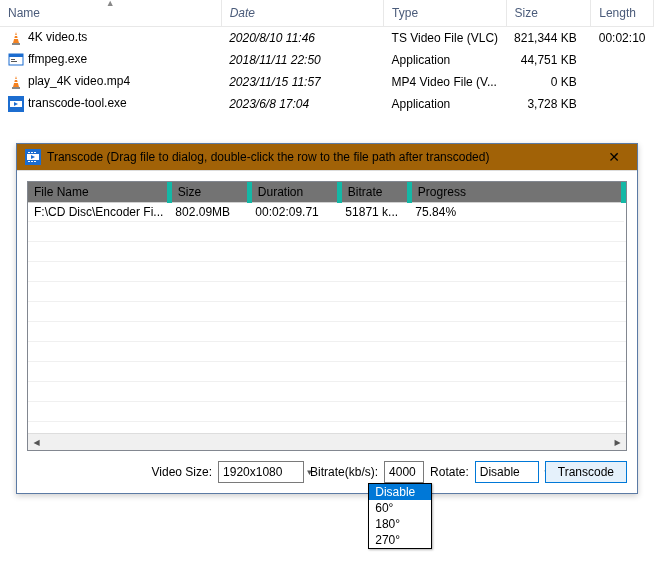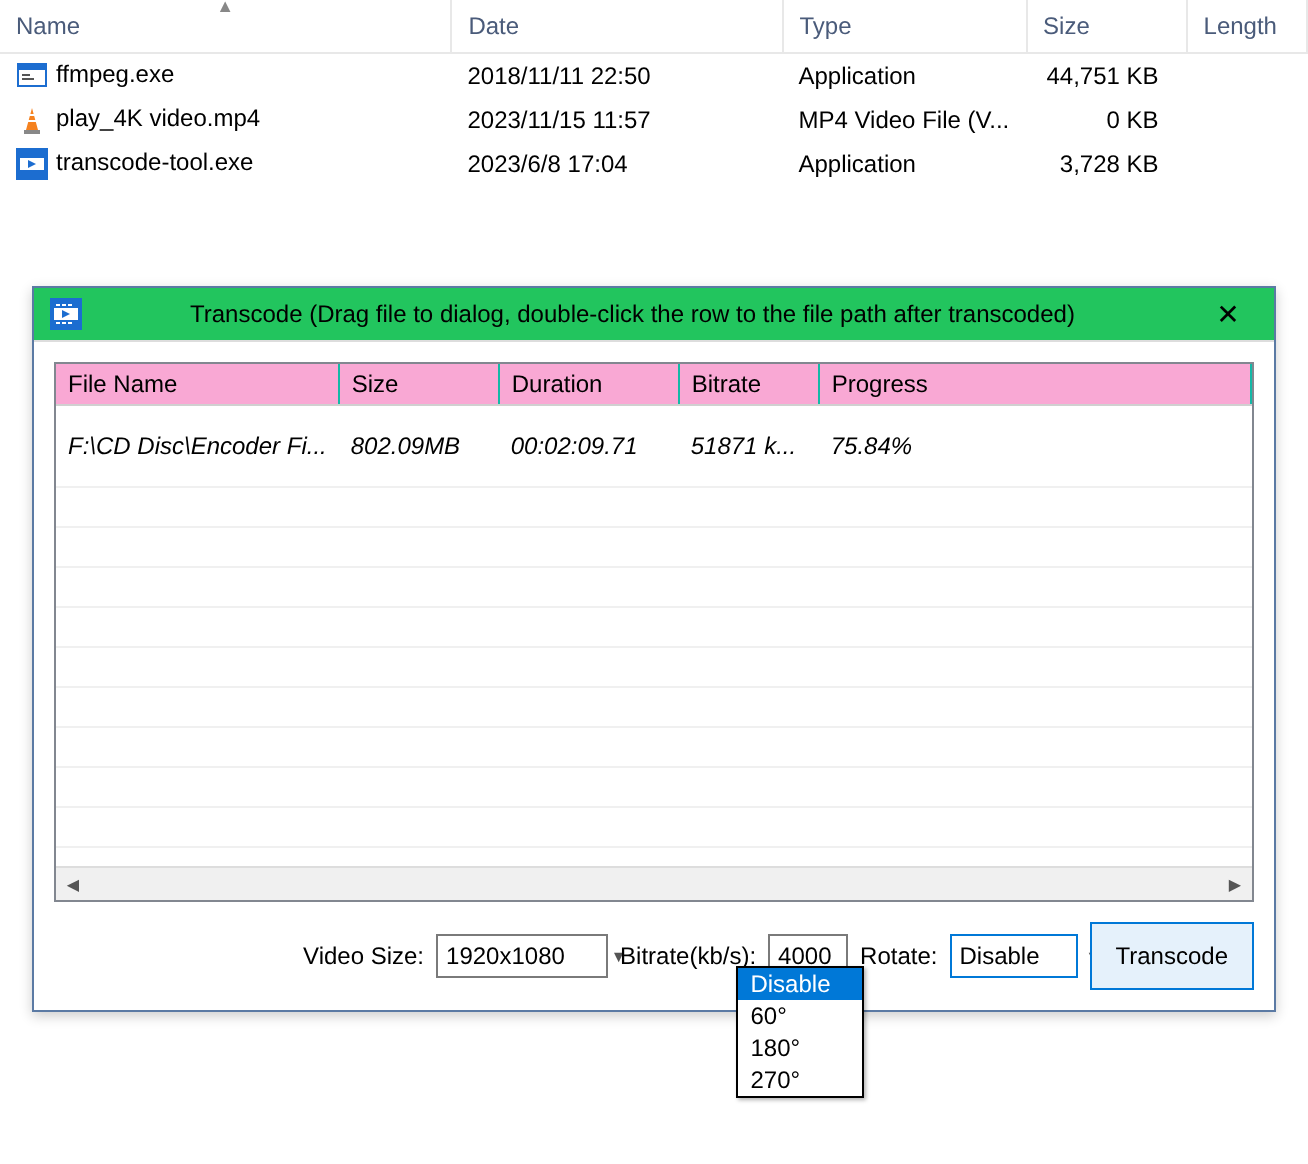--- a/index.html
+++ b/index.html
@@ -36,21 +36,21 @@
   transform: translateX(-50%);
   font-size: 9px;
   color: #888;
 }
 .filelist td {
   padding: 3px 8px;
   font-size: 12px;
   white-space: nowrap;
 }
 .filelist .col-name { width: 225px; }
-.filelist .col-date { width: 165px; }
+.filelist .col-date { width: 165px; font-style: italic; }
 .filelist .col-type { width: 120px; }
 .filelist .col-size { width: 80px; text-align: right; }
 .filelist .col-length { width: 60px; }
 .filelist td.col-size { text-align: right; padding-right: 14px;}
 .file-icon {
   display: inline-block;
   width: 16px;
   height: 16px;
   vertical-align: middle;
   margin-right: 4px;
@@ -63,23 +63,22 @@
   top: 143px;
   width: 622px;
   border: 1px solid #5b7aa4;
   background: #fff;
   box-shadow: 0 2px 6px rgba(0,0,0,0.2);
 }
 .titlebar {
   display: flex;
   align-items: center;
   padding: 5px 8px;
-  background: #22c55e;
+  background: #a16207;
   border-bottom: 1px solid #ddd;
-  gap: 48px;
 }
 .titlebar .ticon { width: 16px; height: 16px; margin-right: 6px; flex-shrink:0; }
 .titlebar .ttext { flex: 1; font-size: 12px; }
 .titlebar .close {
   width: 30px;
   text-align: center;
   font-size: 14px;
   cursor: pointer;
 }
 .dialog-body { padding: 10px; }
@@ -89,30 +88,29 @@
   overflow: hidden;
   position: relative;
   display: flex;
   flex-direction: column;
 }
 .listview table { width: 100%; border-collapse: collapse; }
 .listview th {
   text-align: left;
   font-weight: normal;
   padding: 3px 6px;
-  border-right: 1px solid #14b8a6;
+  border-right: 5px solid #14b8a6;
   border-bottom: 1px solid #d0d0d0;
-  background: #f9a8d4;
+  background: #737373;
   font-size: 12px;
 }
 .listview td {
-  padding: 13px 6px;
+  padding: 2px 6px;
   font-size: 12px;
   white-space: nowrap;
-  font-style: italic;
 }
 .listview tr.datarow td { border-bottom: 1px solid #f0f0f0; }
 .listview-fill { flex:1; background: repeating-linear-gradient(to bottom, #fff 0, #fff 19px, #f0f0f0 19px, #f0f0f0 20px); }
 .hscroll {
   height: 17px;
   background: #f0f0f0;
   border-top: 1px solid #ddd;
   display: flex;
   align-items: center;
 }
@@ -155,21 +153,21 @@
   padding: 0 3px;
 }
 .combo.open {
   border-color: #0078d7;
 }
 .textin { width: 40px; }
 .btn-transcode {
   border: 1px solid #0078d7;
   background: #e5f1fb;
   padding: 2px 12px;
-  height: 34px;
+  height: 22px;
   font-size: 12px;
   cursor: pointer;
 }
 
 
 .dropdown {
   position: absolute;
   border: 1px solid #000;
   background: #fff;
   box-shadow: 1px 1px 2px rgba(0,0,0,0.3);
@@ -189,20 +187,32 @@
         <span>Name</span>
         <span class="sort-arrow">▲</span>
       </th>
       <th class="col-date"><span>Date</span></th>
       <th class="col-type"><span>Type</span></th>
       <th class="col-size" style="text-align:left"><span>Size</span></th>
       <th class="col-length"><span>Length</span></th>
     </tr>
   </thead>
   <tbody id="explorer-body">
+      <tr>
+        <td class="col-name"><span class="file-icon"><svg viewBox="0 0 16 16">
+              <polygon points="8,2 11,13 5,13" fill="#f58220"></polygon>
+              <rect x="4" y="13" width="8" height="2" fill="#888"></rect>
+              <rect x="6.2" y="5" width="3.6" height="1" fill="#fff"></rect>
+              <rect x="5.5" y="8" width="5" height="1" fill="#fff"></rect>
+            </svg></span><span>4K video.ts</span></td>
+        <td class="col-date">2020/8/10 11:46</td>
+        <td class="col-type">TS Video File (VLC)</td>
+        <td class="col-size">821,344 KB</td>
+        <td class="col-length">00:02:10</td>
+      </tr>
       <tr>
         <td class="col-name"><span class="file-icon"><svg viewBox="0 0 16 16">
               <rect x="1" y="2" width="14" height="11" fill="#fff" stroke="#1c6dd0"></rect>
               <rect x="1" y="2" width="14" height="3" fill="#1c6dd0"></rect>
               <rect x="3" y="7" width="4" height="1" fill="#555"></rect>
               <rect x="3" y="9" width="6" height="1" fill="#555"></rect>
             </svg></span><span>ffmpeg.exe</span></td>
         <td class="col-date">2018/11/11 22:50</td>
         <td class="col-type">Application</td>
         <td class="col-size">44,751 KB</td>

